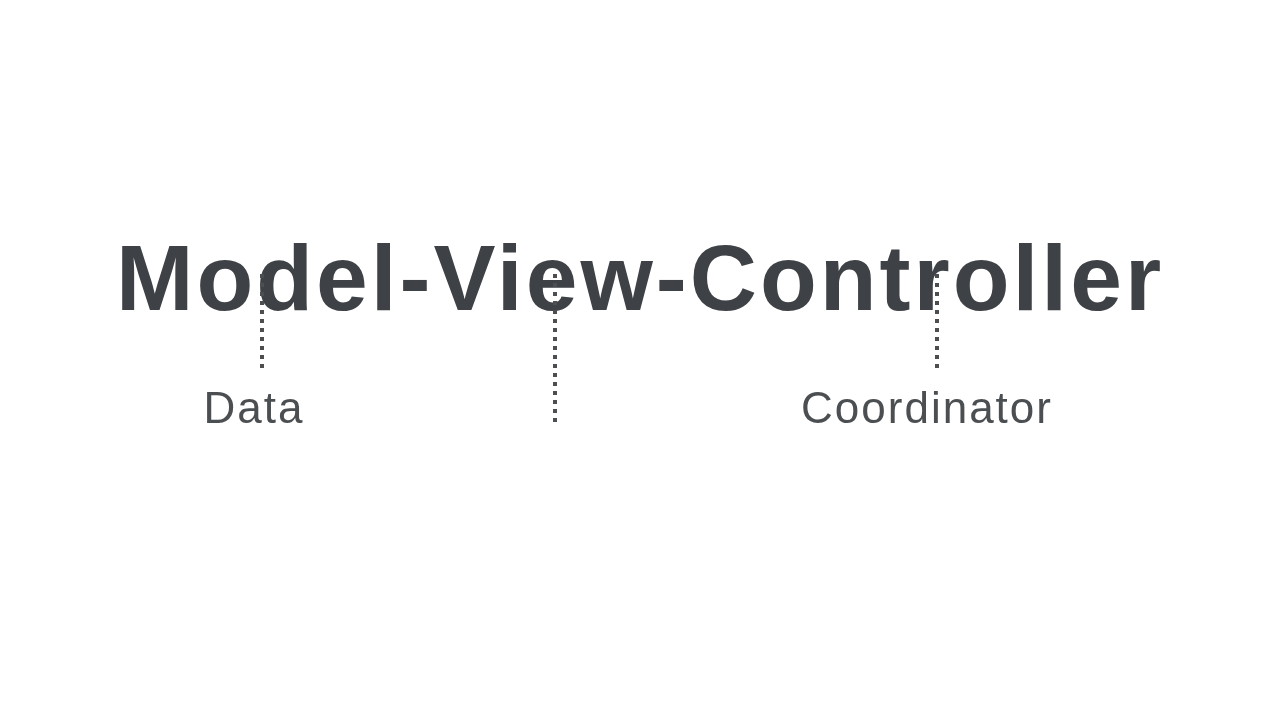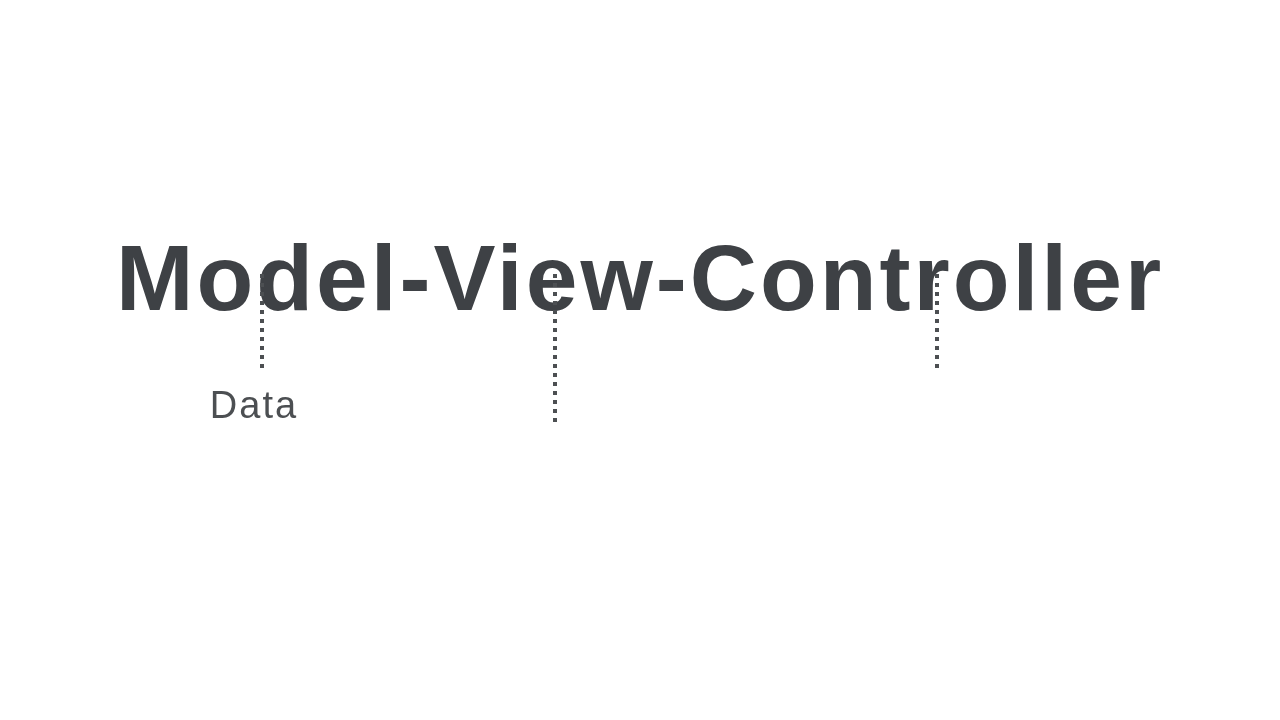--- a/index.html
+++ b/index.html
@@ -38,21 +38,21 @@
       transparent 4px,
       transparent 9px
     );
   }
   .connector.model      { left: 260px; top: 274px; height: 94px; }
   .connector.view       { left: 553px; top: 274px; height: 148px; }
   .connector.controller { left: 935px; top: 274px; height: 94px; }
   .node-label {
     position: absolute;
     transform: translateX(-50%);
-    font-size: 38px;
+    font-size: 44px;
     line-height: 1;
     font-weight: 400;
     letter-spacing: 2px;
     color: var(--color-label, #4c4f52);
     white-space: nowrap;
   }
   .node-label.model      { left: 254px; top: 386px; }
   .node-label.view       { left: 546px; top: 434px; }
   .node-label.controller { left: 927px; top: 386px; }
 </style>
@@ -65,14 +65,15 @@
 
   <div class="connector model"></div>
 
   <div class="connector view"></div>
 
   <div class="connector controller"></div>
 
   <div class="node-label model">Data</div>
 
 
+  <div class="node-label controller">Coordinator</div>
 
 </div>
 
 </body></html>

